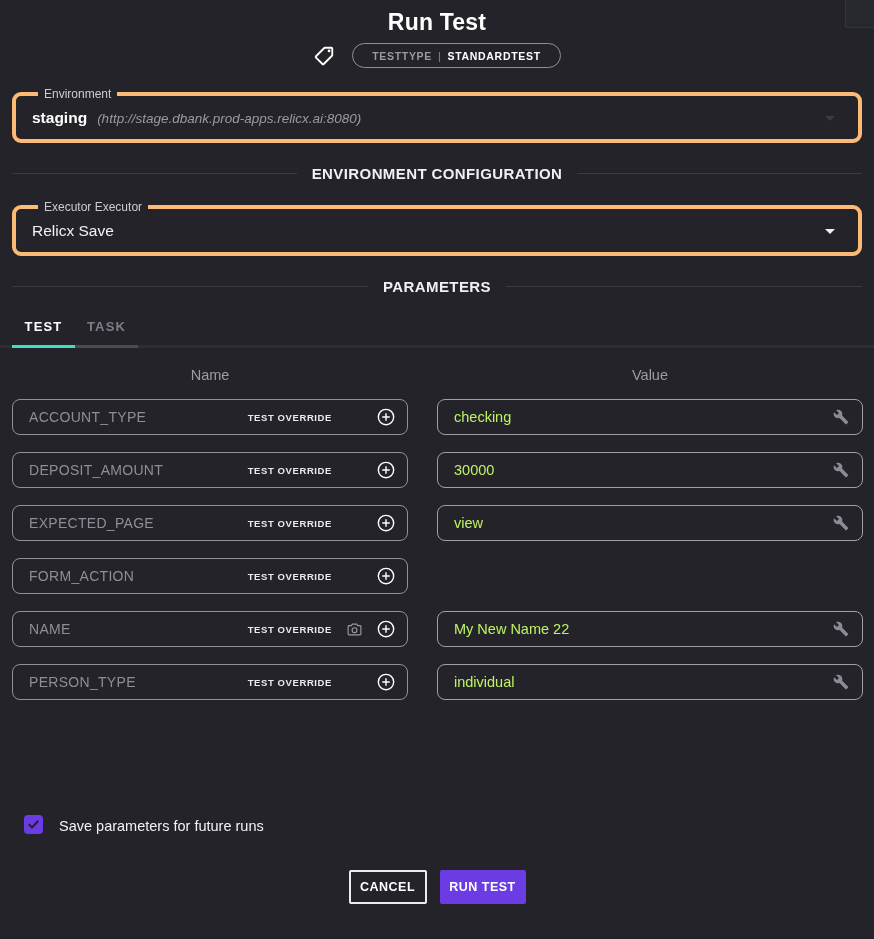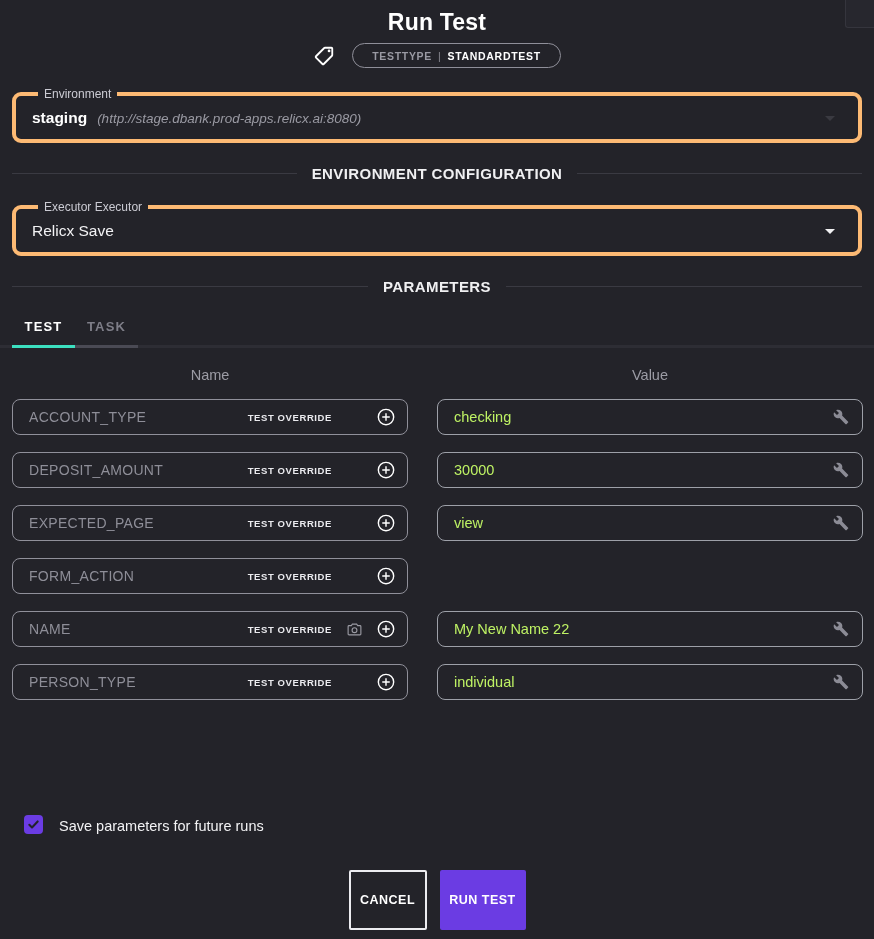--- a/index.html
+++ b/index.html
@@ -180,21 +180,21 @@
   }
   .checkbox svg { width:15px; height:15px; display:block; }
   .save-label { font-size:14.5px; color:#f2f2f4; }
 
   
   .actions {
     margin-top:36px;
     display:flex; justify-content:center; gap:13px;
   }
   .btn {
-    height:60px;
+    height:34px;
     font-family:"Liberation Sans", sans-serif;
     font-size:12.5px; font-weight:700; letter-spacing:0.5px;
     border-radius:2px;
     cursor:pointer;
   }
   .btn-cancel {
     width:78px;
     background:transparent;
     border:2px solid #ececf0;
     color:#ffffff;

